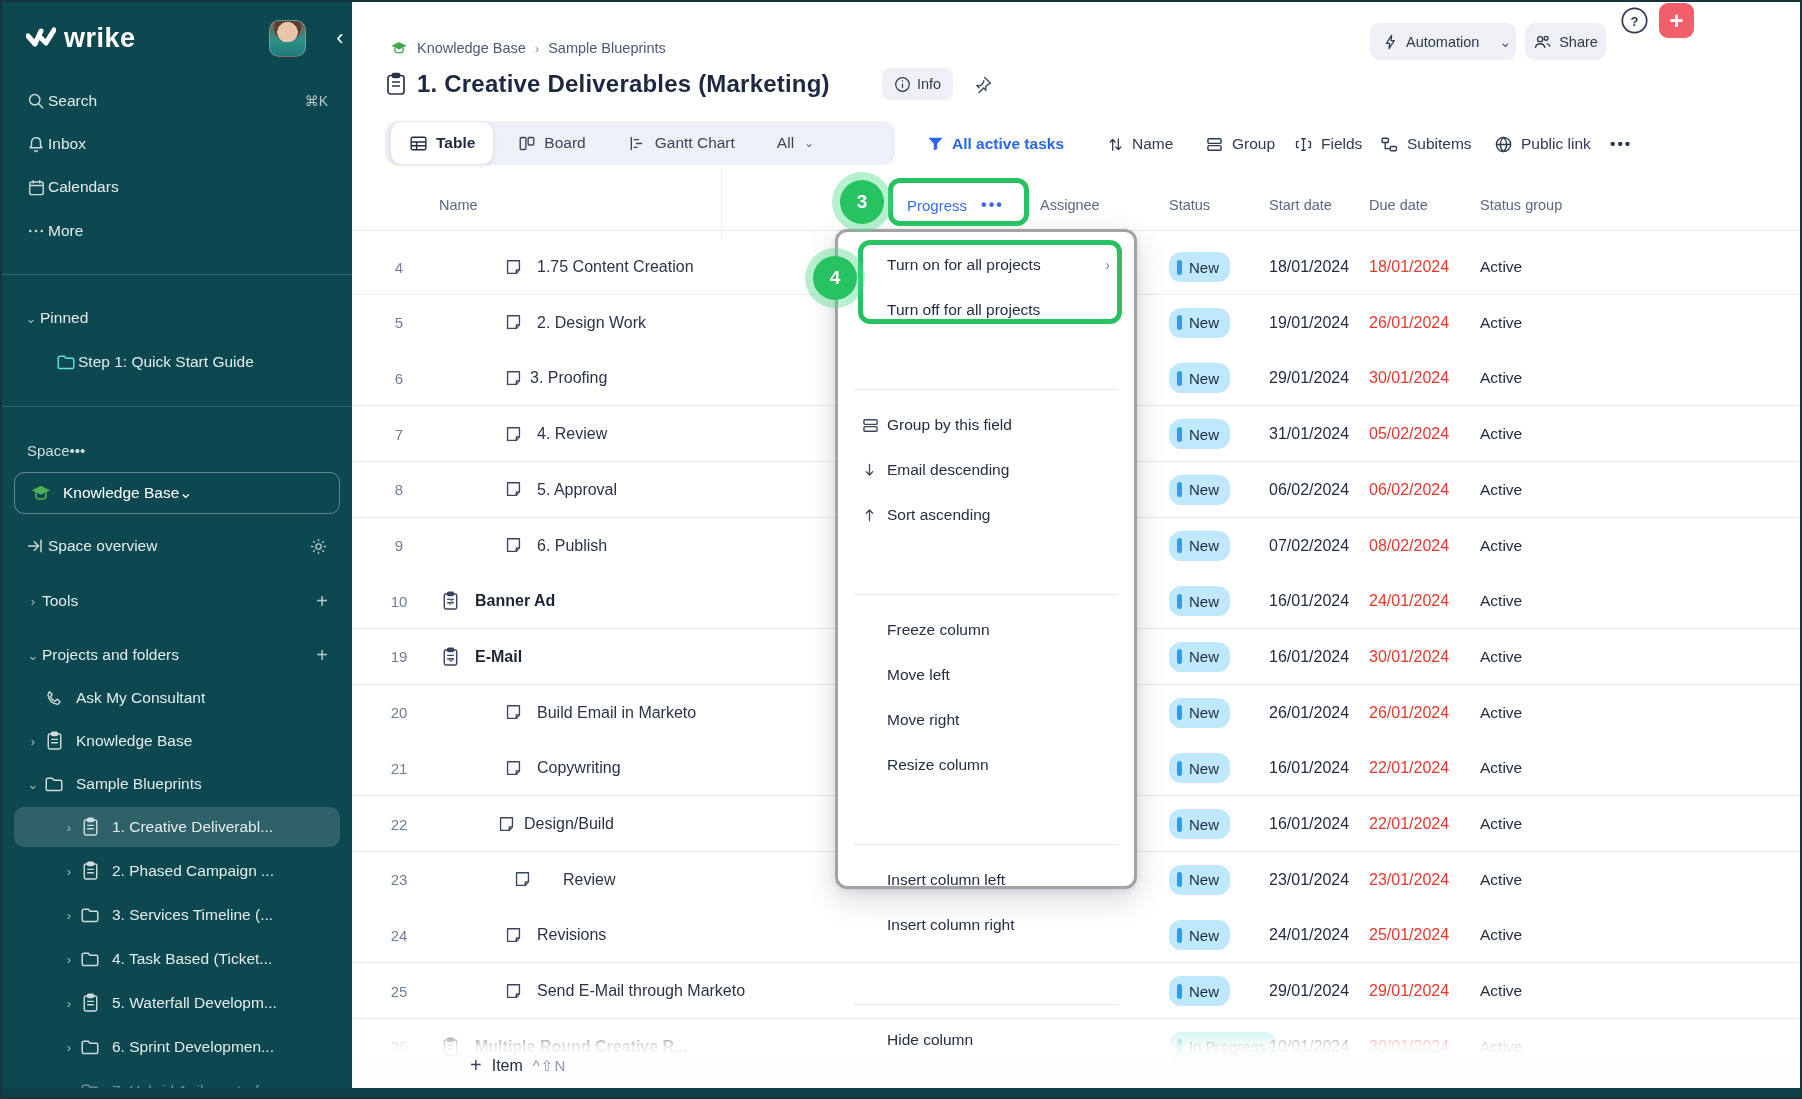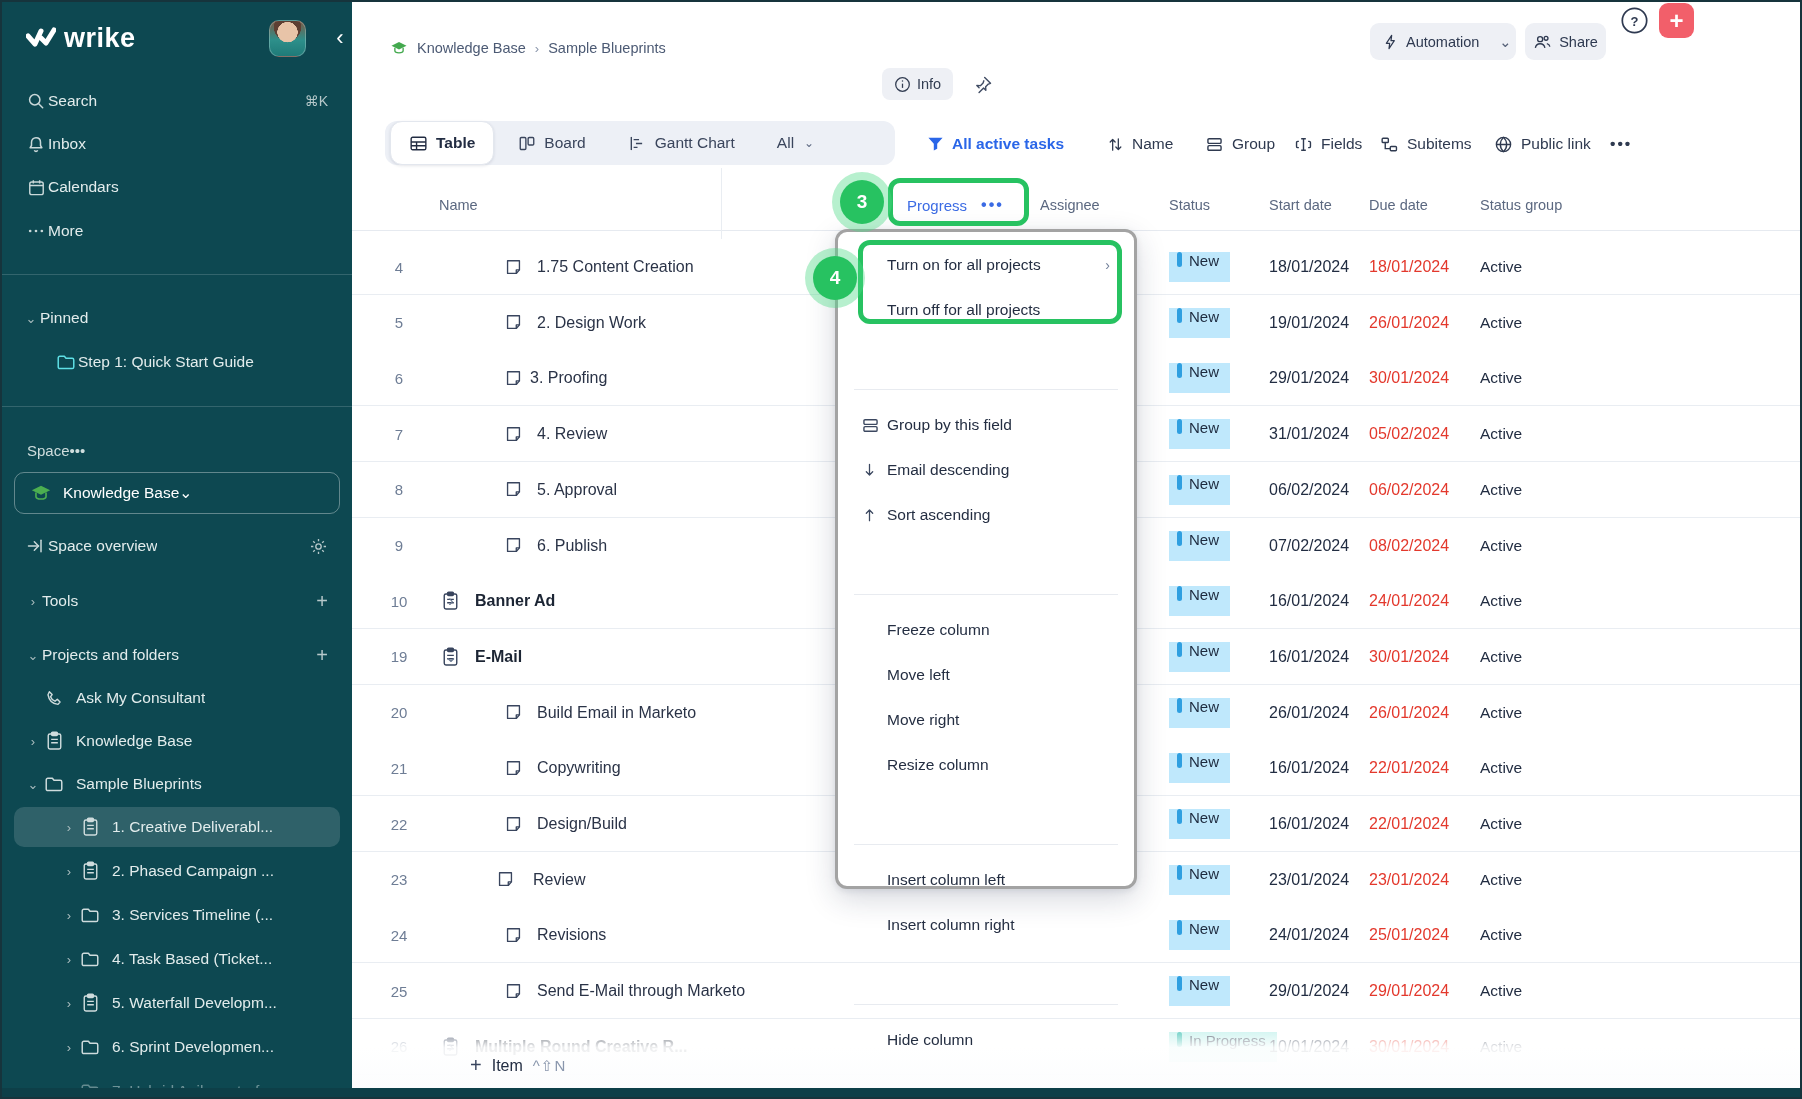--- a/index.html
+++ b/index.html
@@ -65,21 +65,21 @@
   .head-line { position:absolute; left:350px; right:0; top:228px; height:1px; background:#e6eaf0; }
   .head-line2 { position:absolute; left:350px; right:0; top:237px; height:1px; background:#eef1f5; }
   .vsep { position:absolute; left:719px; top:166px; height:855px; width:1px; background:#e9edf2; }
   .t-row { position:absolute; left:350px; right:0; height:56px; border-bottom:1px solid #e9edf2; background:#fff; }
   .t-cell { position:absolute; top:0; height:56px; display:flex; align-items:center; }
   .row-num { left:22px; width:50px; justify-content:center; font-size:15px; color:#6e7d95; }
   .row-chev { width:18px; justify-content:center; color:#6e7d95; }
   .row-ic { width:22px; justify-content:center; color:#39455e; }
   .t-name { font-size:16px; color:#2a3347; white-space:nowrap; }
   .t-name.bold { font-weight:700; color:#1c2534; }
-  .badge { display:inline-flex; gap:7px; height:30px; padding:0 11px 0 8px; border-radius:0; background:#bfe8fc; font-size:15px; color:#1d2a3e; }
+  .badge { display:inline-flex; align-items:center; gap:7px; height:30px; padding:0 11px 0 8px; border-radius:12px; background:#bfe8fc; font-size:15px; color:#1d2a3e; }
   .badge .bar { width:5px; height:15px; border-radius:3px; background:#2f9fe0; }
   .badge.teal { background:#b9efe9; }
   .badge.teal .bar { background:#1db5a6; }
   .t-date { font-size:16px; color:#222d42; }
   .t-date.red { color:#e3382c; }
   .t-group { font-size:15.5px; color:#222d42; }
 
   
   .t-footer { position:absolute; left:350px; right:0; top:1018px; height:72px; background:linear-gradient(180deg, rgba(255,255,255,0) 0%, rgba(255,255,255,.92) 38%, #fbfcfd 100%); z-index:15; }
   .add-item { position:absolute; left:118px; top:34px; display:flex; align-items:center; gap:10px; font-size:16px; color:#222d42; }
@@ -342,20 +342,30 @@
       <svg width="18" height="18" viewBox="0 0 24 24">
           <polygon points="12,4 2,9 12,14 22,9" fill="#43a94e"></polygon>
           <path d="M6.5 11.5v4.2c0 1.6 2.5 2.8 5.5 2.8s5.5-1.2 5.5-2.8v-4.2" fill="none" stroke="#43a94e" stroke-width="1.8"></path>
         </svg>
     </span>
     <span>Knowledge Base</span>
     <span class="sep">›</span>
     <span>Sample Blueprints</span>
   </div>
 
+  <div class="title-row">
+    <span>
+      <svg width="20" height="24" viewBox="0 0 20 24" fill="none" stroke="#2a3347" stroke-width="1.7">
+          <rect x="2" y="3.5" width="16" height="18.5" rx="2.5"></rect>
+          <rect x="6.5" y="1.5" width="7" height="4" rx="1.3" fill="#2a3347"></rect>
+          <path d="M6 10h8M6 14h8"></path>
+        </svg>
+    </span>
+    <span class="page-title">1. Creative Deliverables (Marketing)</span>
+  </div>
   <div class="info-pill">
     <span>
       <svg width="17" height="17" viewBox="0 0 20 20" fill="none" stroke="#323d52" stroke-width="1.5">
           <circle cx="10" cy="10" r="8"></circle>
           <path d="M10 9v5"></path>
           <circle cx="10" cy="6" r="0.9" fill="#323d52" stroke="none"></circle>
         </svg>
     </span>
     <span>Info</span>
   </div>
@@ -715,42 +725,42 @@
             <span class="bar"></span>
             <span>New</span>
           </span>
         </div>
         <div class="t-cell t-date" style="left: 917px;">16/01/2024</div>
         <div class="t-cell t-date red" style="left: 1017px;">22/01/2024</div>
         <div class="t-cell t-group" style="left: 1128px;">Active</div>
       </div>
       <div class="t-row" style="top: 794px;">
         <div class="t-cell row-num">22</div>
-        <div class="t-cell" style="left: 152px; display: flex; gap: 11px;">
+        <div class="t-cell" style="left: 145px; display: flex; gap: 5px;">
           <span class="row-ic">
             <svg width="19" height="19" viewBox="0 0 24 24" fill="none" stroke="currentColor" stroke-width="1.7" stroke-linejoin="round">
               <path d="M4.5 3.5h15v11.5l-4 4.5H4.5z"></path>
               <path d="M15.5 19.5v-4.5h4"></path>
             </svg>
           </span>
           <span class="t-name">Design/Build</span>
         </div>
         <div class="t-cell" style="left: 817px;">
           <span class="badge">
             <span class="bar"></span>
             <span>New</span>
           </span>
         </div>
         <div class="t-cell t-date" style="left: 917px;">16/01/2024</div>
         <div class="t-cell t-date red" style="left: 1017px;">22/01/2024</div>
         <div class="t-cell t-group" style="left: 1128px;">Active</div>
       </div>
       <div class="t-row" style="top: 849.7px;">
         <div class="t-cell row-num">23</div>
-        <div class="t-cell" style="left: 144px; display: flex; gap: 15px;">
+        <div class="t-cell" style="left: 161px; display: flex; gap: 28px;">
           <span class="row-ic">
             <svg width="19" height="19" viewBox="0 0 24 24" fill="none" stroke="currentColor" stroke-width="1.7" stroke-linejoin="round">
               <path d="M4.5 3.5h15v11.5l-4 4.5H4.5z"></path>
               <path d="M15.5 19.5v-4.5h4"></path>
             </svg>
           </span>
           <span class="t-name">Review</span>
         </div>
         <div class="t-cell" style="left: 817px;">
           <span class="badge">

